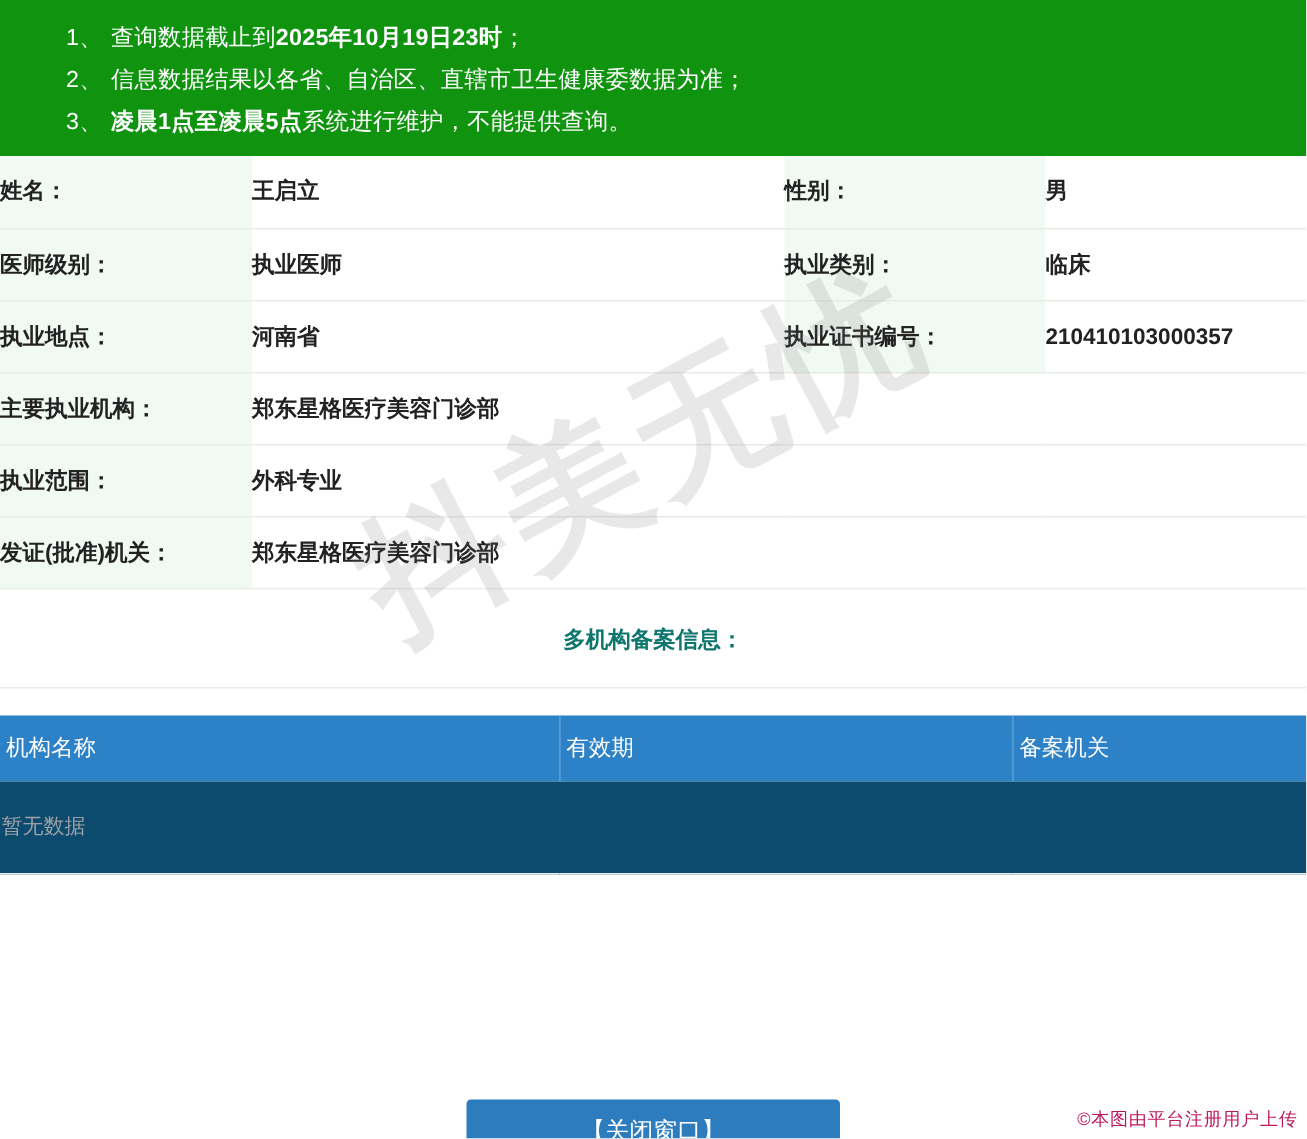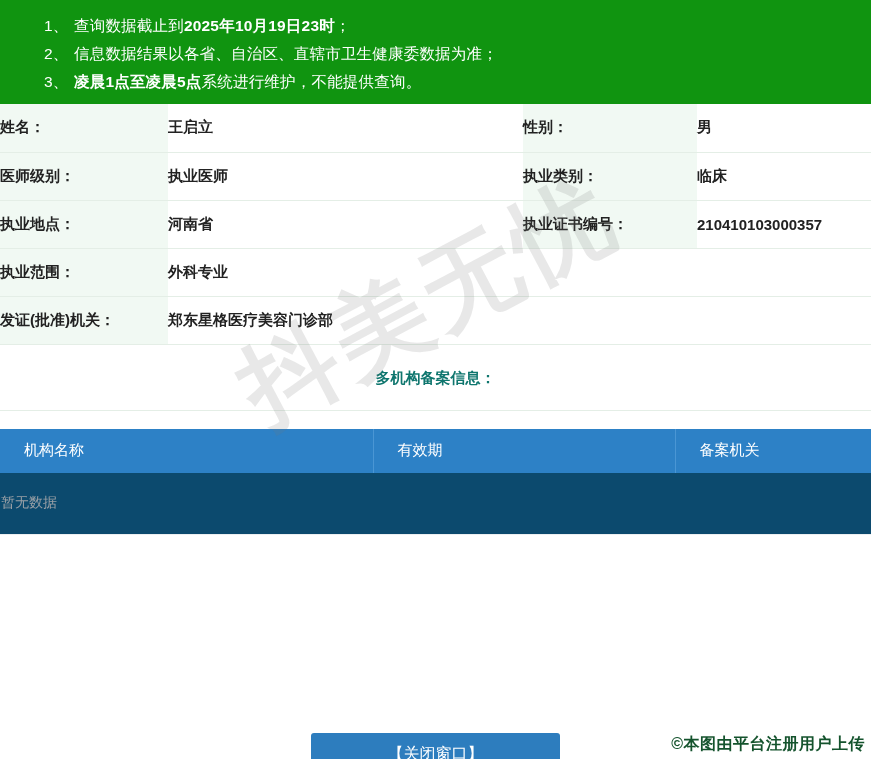--- a/index.html
+++ b/index.html
@@ -89,21 +89,21 @@
     table-layout: fixed;
     margin-top: 18px;
   }
   .rec-table th {
     background: #2d81c6;
     color: #ffffff;
     font-size: 15px;
     font-weight: normal;
     text-align: left;
     height: 44px;
-    padding-left: 24px;
+    padding-left: 4px;
     border-right: 1px solid #4a96d4;
   }
   .rec-table th:last-child { border-right: none; }
   .rec-empty {
     height: 62px;
     text-align: left;
     color: #9aa0a6;
     font-size: 14px;
     border-bottom: 1px solid #eceff1;
     background: #0c4a6e;
@@ -140,23 +140,23 @@
     transform: rotate(-28deg);
     letter-spacing: 6px;
     pointer-events: none;
     white-space: nowrap;
     font-family: "Liberation Sans", sans-serif;
   }
   .wm-corner {
     position: absolute;
     right: 6px;
     bottom: 4px;
-    font-size: 16px;
-    color: #14532d;
-    font-weight: bold;
+    font-size: 12px;
+    color: #be185d;
+    font-weight: normal;
     letter-spacing: 0.5px;
     pointer-events: none;
   }
 </style>
 </head>
 <body>
 
 <div id="page">
 
   <div class="notice">
@@ -188,20 +188,24 @@
       <td class="lbl">执业类别：</td>
       <td class="val">临床</td>
     </tr>
     <tr>
       <td class="lbl">执业地点：</td>
       <td class="val">河南省</td>
       <td class="lbl">执业证书编号：</td>
       <td class="val">210410103000357</td>
     </tr>
     <tr>
+      <td class="lbl">主要执业机构：</td>
+      <td class="val" colspan="3">郑东星格医疗美容门诊部</td>
+    </tr>
+    <tr>
       <td class="lbl">执业范围：</td>
       <td class="val" colspan="3">外科专业</td>
     </tr>
     <tr>
       <td class="lbl">发证(批准)机关：</td>
       <td class="val" colspan="3">郑东星格医疗美容门诊部</td>
     </tr>
   </tbody>
     </table>
 

